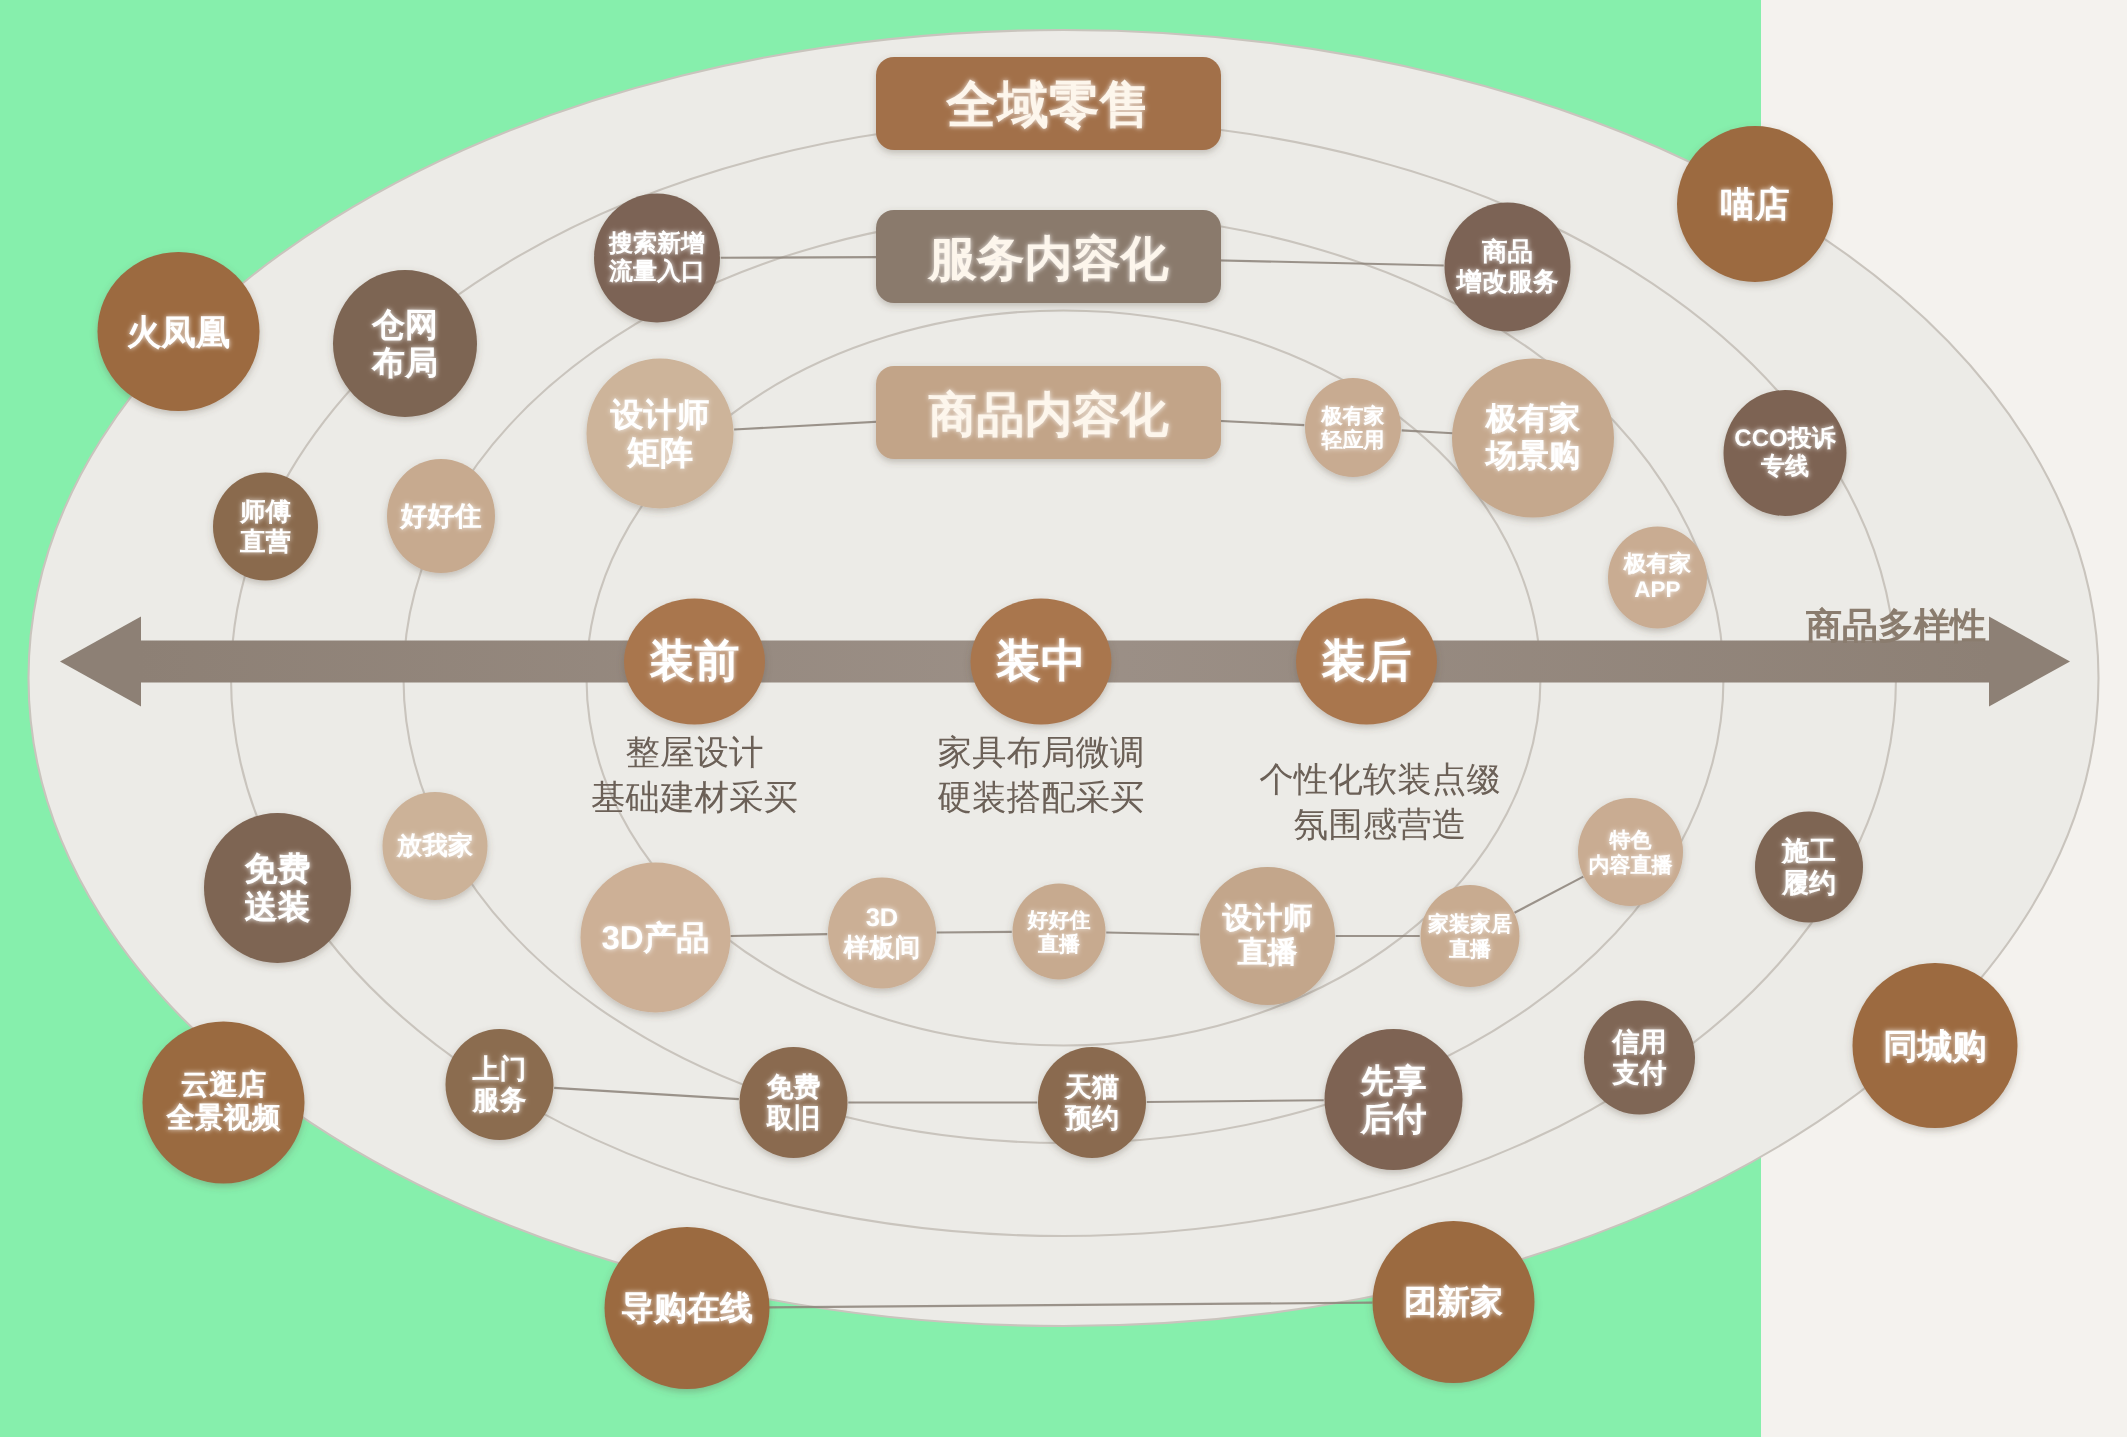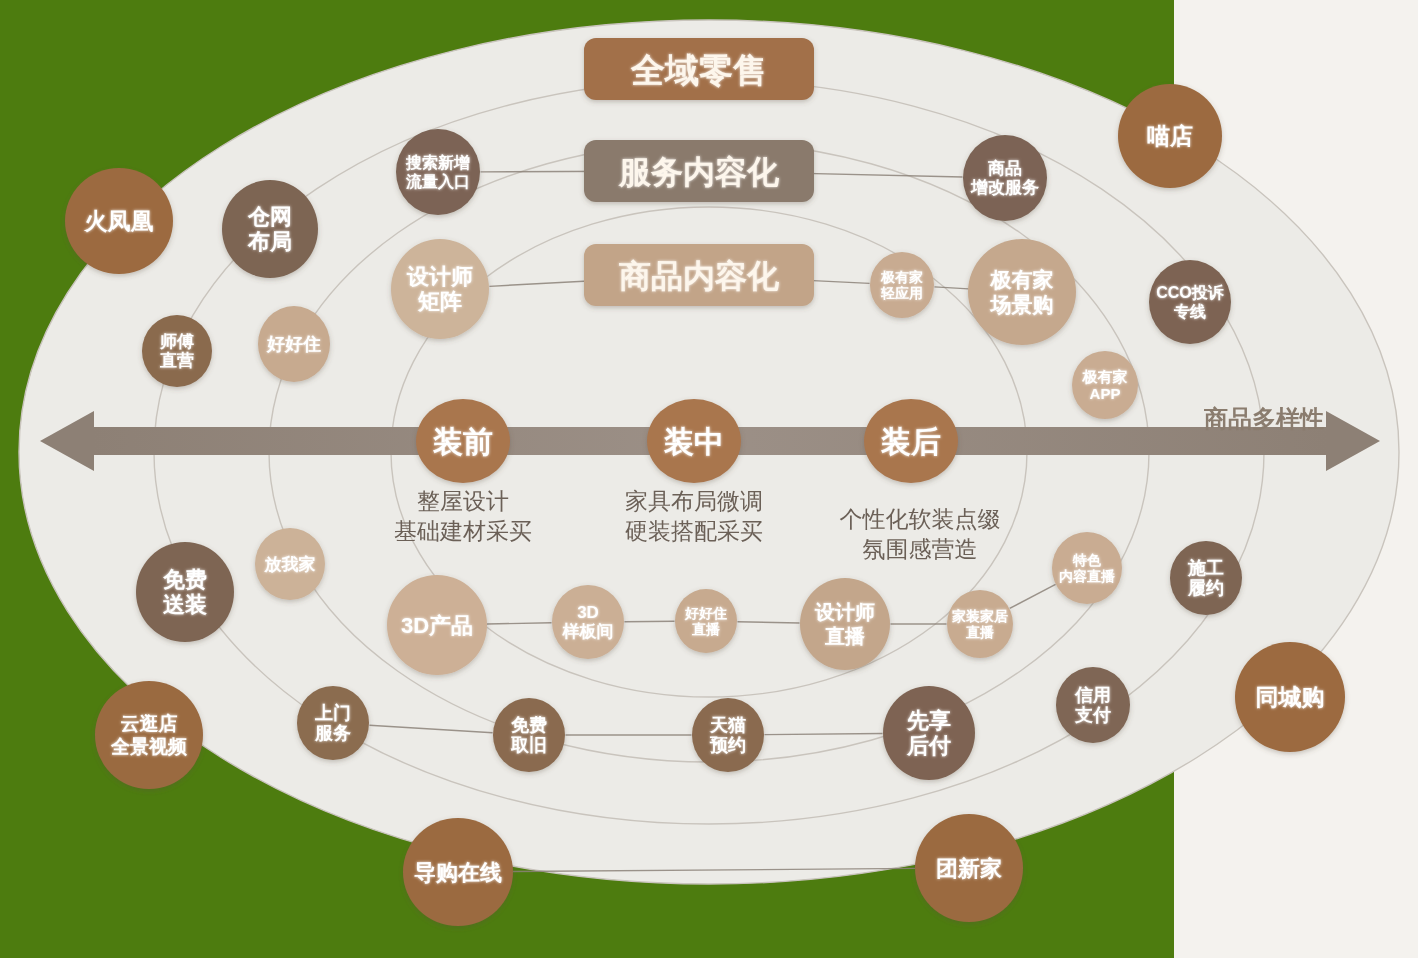--- a/index.html
+++ b/index.html
@@ -1,17 +1,17 @@
 <!DOCTYPE html>
 <html><head>
 <meta charset="utf-8">
 <style>
   html,body{margin:0;padding:0;background:#f4f2ee;}
   body{width:1418px;height:958px;overflow:hidden;font-family:"Liberation Sans","DejaVu Sans",sans-serif;}
-  #stage{position:relative;width:1174px;height:958px;background:#4d7c0f;}
+  #stage{position:relative;width:1174px;height:958px;background:#86efac;}
   svg#canvas{position:absolute;left:0;top:0;width:1418px;height:958px;display:block;}
   .node-label{fill:#ffffff;font-family:"Liberation Sans","DejaVu Sans",sans-serif;font-weight:bold;text-anchor:middle;dominant-baseline:central;paint-order:stroke;}
   .banner-text{fill:#fdf6ec;font-weight:bold;text-anchor:middle;dominant-baseline:central;font-family:"Liberation Sans","DejaVu Sans",sans-serif;}
   .stage-cap{fill:#6b6057;font-family:"Liberation Sans","DejaVu Sans",sans-serif;text-anchor:middle;dominant-baseline:central;font-size:23px;}
   .axis-label{fill:#8a7c6e;font-family:"Liberation Sans","DejaVu Sans",sans-serif;font-weight:bold;font-size:24px;text-anchor:middle;dominant-baseline:central;}
   .link{stroke:#8c8279;stroke-width:1.4;fill:none;opacity:.85;}
   .ring{fill:#ecebe7;stroke:#c9c4bd;stroke-width:1.4;}
 </style>
 </head>
 <body>

